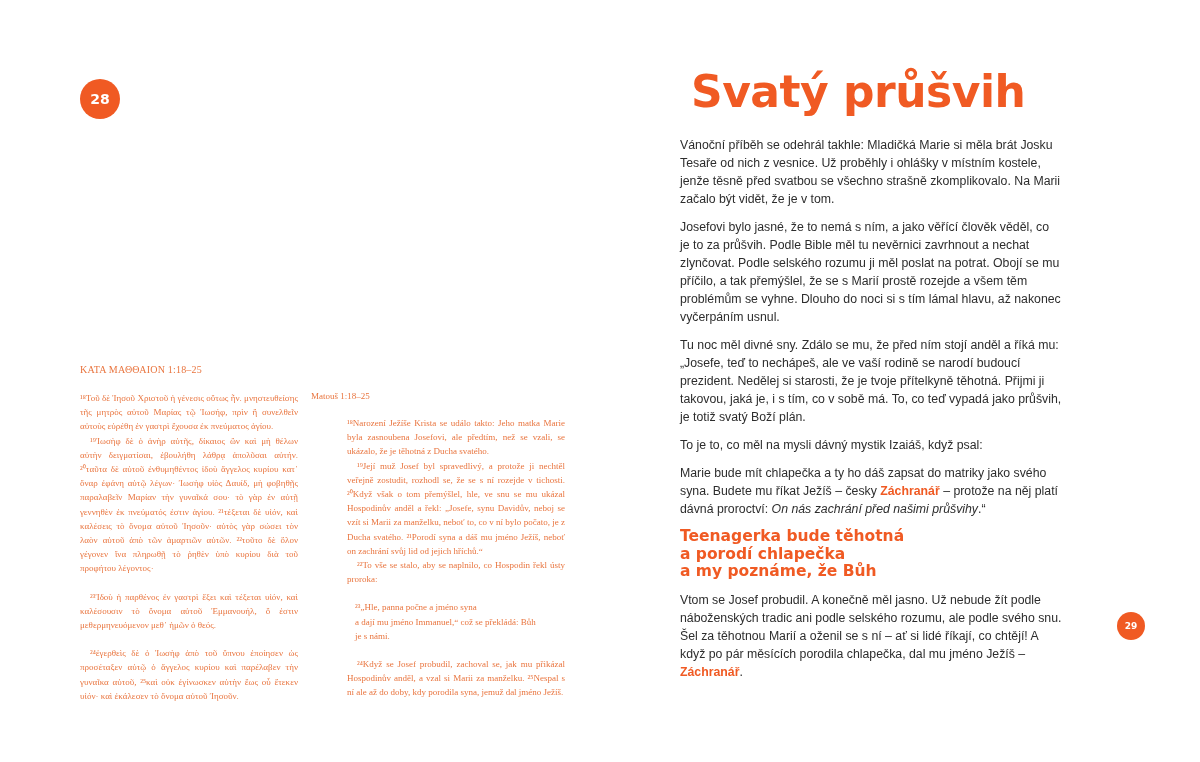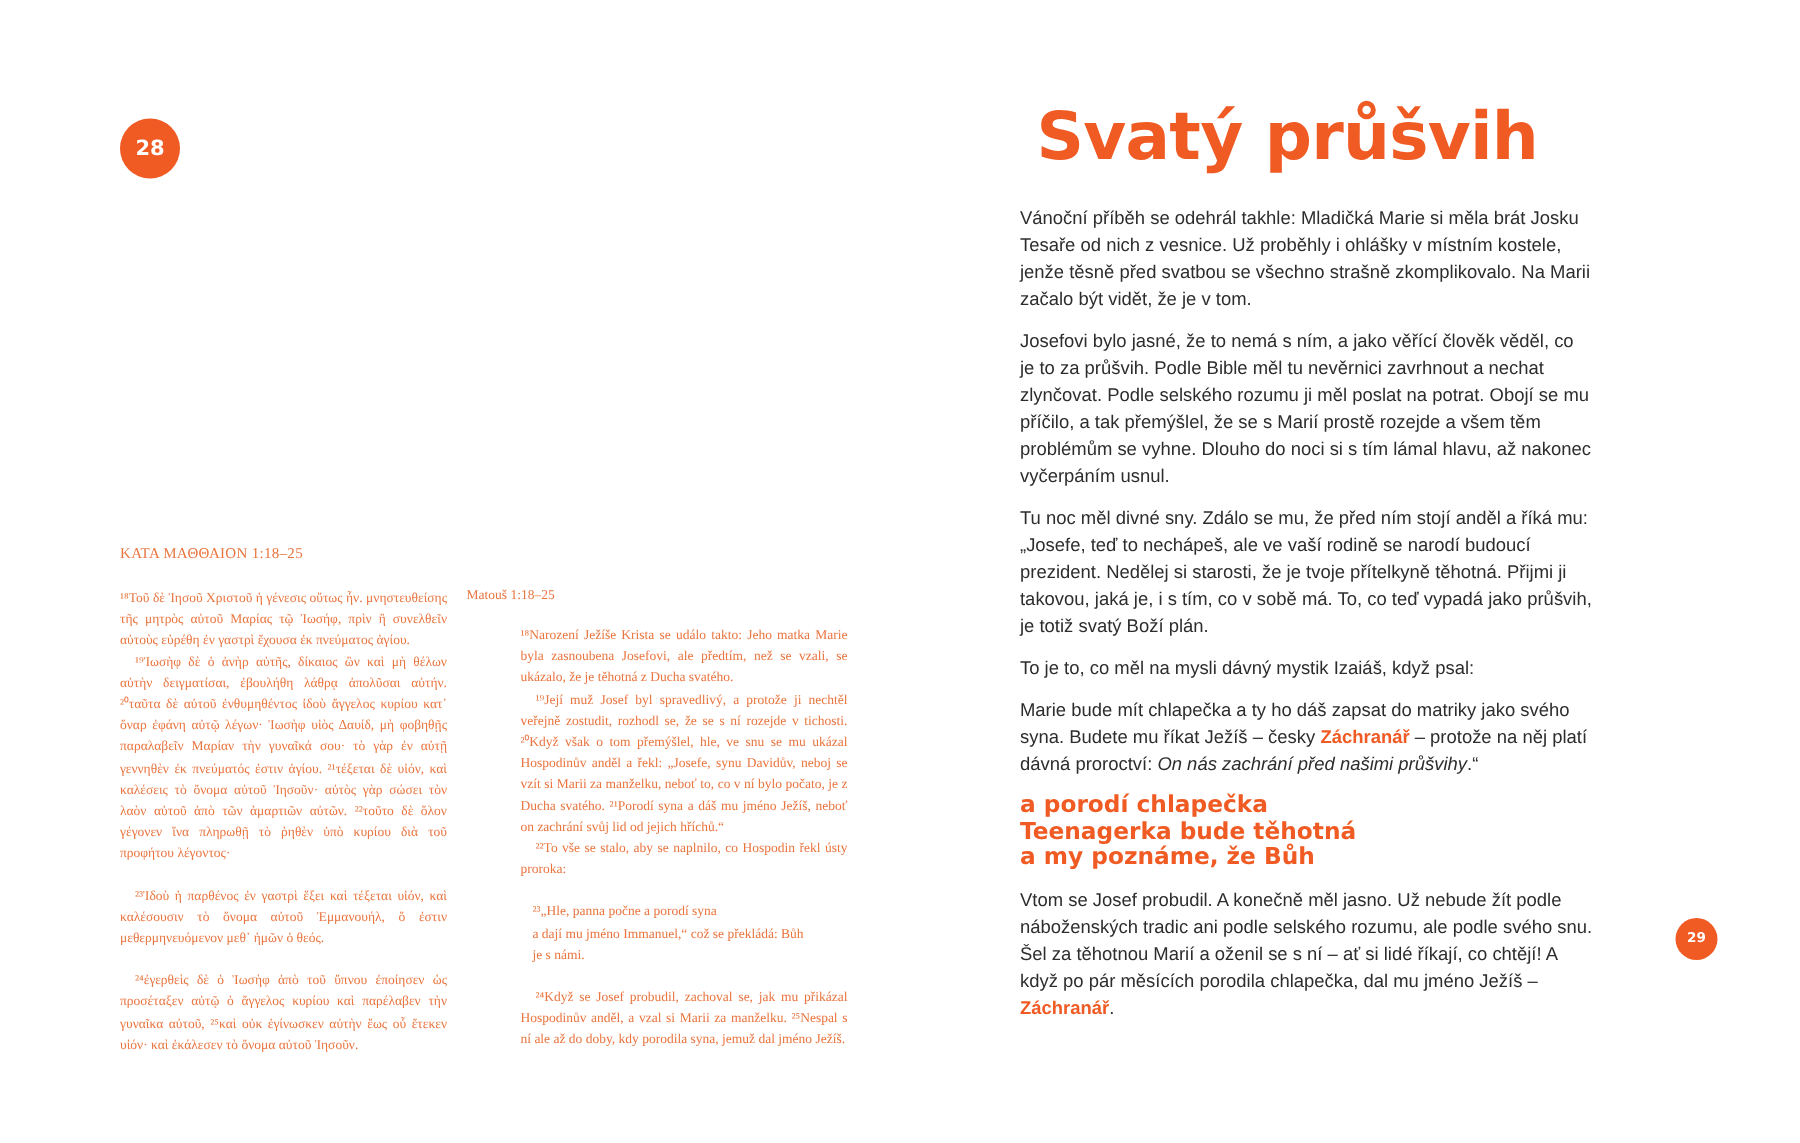--- a/index.html
+++ b/index.html
@@ -62,40 +62,40 @@
     <p class="indent">²⁴ἐγερθεὶς δὲ ὁ Ἰωσὴφ ἀπὸ τοῦ ὕπνου ἐποίησεν ὡς προσέταξεν αὐτῷ ὁ ἄγγελος κυρίου καὶ παρέλαβεν τὴν γυναῖκα αὐτοῦ, ²⁵καὶ οὐκ ἐγίνωσκεν αὐτὴν ἕως οὗ ἔτεκεν υἱόν· καὶ ἐκάλεσεν τὸ ὄνομα αὐτοῦ Ἰησοῦν.</p>
   </div>
 
   <div class="serif cz-title">Matouš 1:18–25</div>
   <div class="serif cz-col">
     <p>¹⁸Narození Ježíše Krista se událo takto: Jeho matka Marie byla zasnoubena Josefovi, ale předtím, než se vzali, se ukázalo, že je těhotná z Ducha svatého.</p>
     <p class="indent">¹⁹Její muž Josef byl spravedlivý, a protože ji nechtěl veřejně zostudit, rozhodl se, že se s ní rozejde v tichosti. ²⁰Když však o tom přemýšlel, hle, ve snu se mu ukázal Hospodinův anděl a řekl: „Josefe, synu Davidův, neboj se vzít si Marii za manželku, neboť to, co v ní bylo počato, je z Ducha svatého. ²¹Porodí syna a dáš mu jméno Ježíš, neboť on zachrání svůj lid od jejich hříchů.“</p>
     <p class="indent">²²To vše se stalo, aby se naplnilo, co Hospodin řekl ústy proroka:</p>
     <div class="gap"></div>
     <div>
-      <span class="verse">²³„Hle, panna počne a porodí syna</span>
+      <span class="verse">²³„Hle, panna počne a jméno syna</span>
       <span class="verse">a dají mu jméno Immanuel,“ což se překládá: Bůh</span>
       <span class="verse">je s námi.</span>
     </div>
     <div class="gap"></div>
     <p class="indent">²⁴Když se Josef probudil, zachoval se, jak mu přikázal Hospodinův anděl, a vzal si Marii za manželku. ²⁵Nespal s ní ale až do doby, kdy porodila syna, jemuž dal jméno Ježíš.</p>
   </div>
 </div>
 
 <div class="page page-right">
   <h1 class="title">Svatý průšvih</h1>
 
   <div class="body-text">
     <p>Vánoční příběh se odehrál takhle: Mladičká Marie si měla brát Josku Tesaře od nich z vesnice. Už proběhly i ohlášky v místním kostele, jenže těsně před svatbou se všechno strašně zkomplikovalo. Na Marii začalo být vidět, že je v tom.</p>
     <p>Josefovi bylo jasné, že to nemá s ním, a jako věřící člověk věděl, co je to za průšvih. Podle Bible měl tu nevěrnici zavrhnout a nechat zlynčovat. Podle selského rozumu ji měl poslat na potrat. Obojí se mu příčilo, a tak přemýšlel, že se s Marií prostě rozejde a všem těm problémům se vyhne. Dlouho do noci si s tím lámal hlavu, až nakonec vyčerpáním usnul.</p>
     <p>Tu noc měl divné sny. Zdálo se mu, že před ním stojí anděl a říká mu: „Josefe, teď to nechápeš, ale ve vaší rodině se narodí budoucí prezident. Nedělej si starosti, že je tvoje přítelkyně těhotná. Přijmi ji takovou, jaká je, i s tím, co v sobě má. To, co teď vypadá jako průšvih, je totiž svatý Boží plán.</p>
     <p>To je to, co měl na mysli dávný mystik Izaiáš, když psal:</p>
     <p><span>Marie bude mít chlapečka a ty ho dáš zapsat do matriky jako svého syna. Budete mu říkat Ježíš – česky </span><span class="hl">Záchranář</span><span> – protože na něj platí dávná proroctví: </span><em>On nás zachrání před našimi průšvihy</em><span>.“</span></p>
     <div class="quote">
+      <span>Teenagerka bude těhotná</span>
       <span>a porodí chlapečka</span>
-      <span>Teenagerka bude těhotná</span>
       <span>a my poznáme, že Bůh</span>
     </div>
     <p><span>Vtom se Josef probudil. A konečně měl jasno. Už nebude žít podle náboženských tradic ani podle selského rozumu, ale podle svého snu. Šel za těhotnou Marií a oženil se s ní – ať si lidé říkají, co chtějí! A když po pár měsících porodila chlapečka, dal mu jméno Ježíš – </span><span class="hl">Záchranář</span><span>.</span></p>
   </div>
 
   <div class="page-num right">29</div>
 </div>
 
 </body></html>

